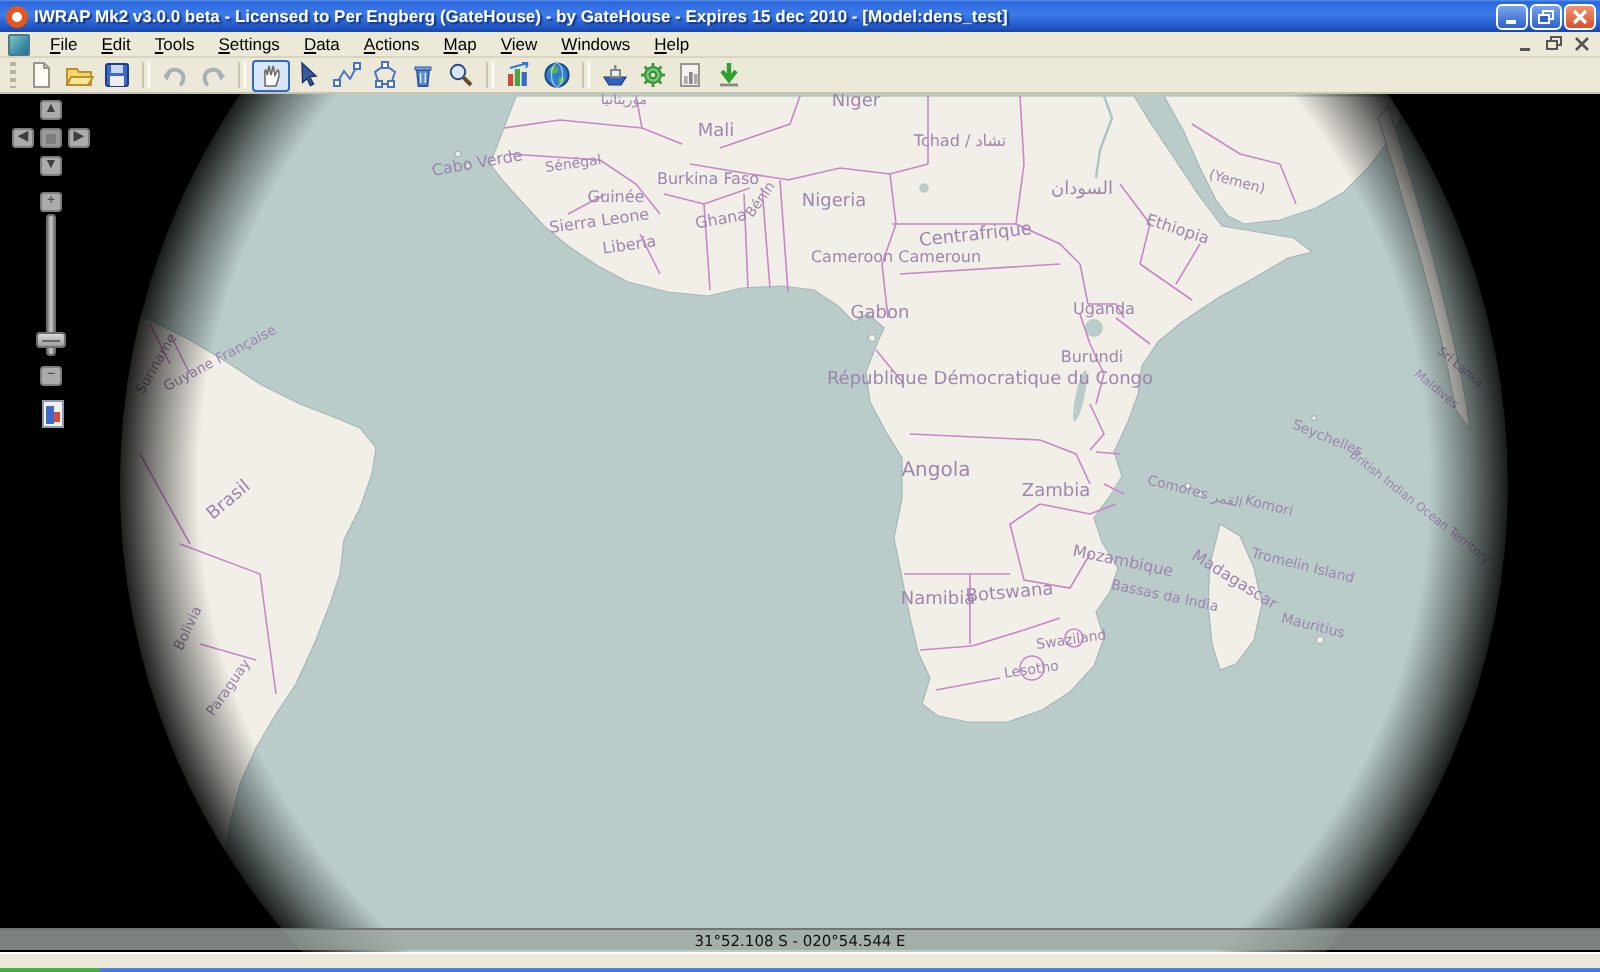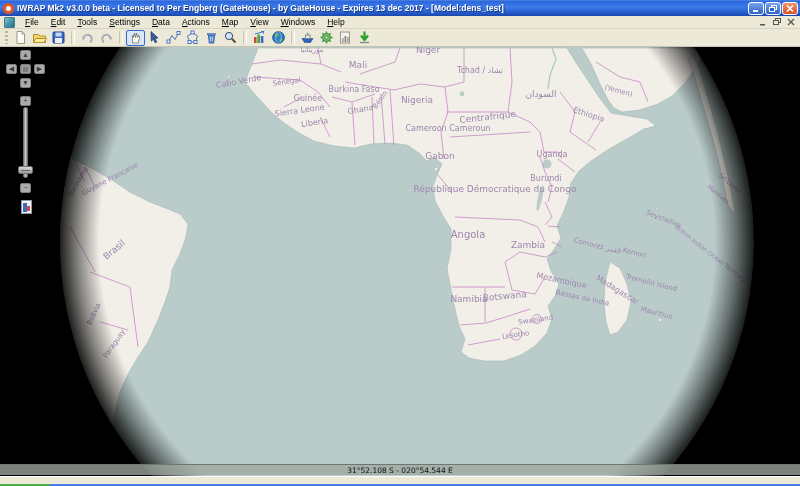--- a/index.html
+++ b/index.html
@@ -64,21 +64,21 @@
   #start-stub{width:50px;background:linear-gradient(180deg,#4CB84C,#2E8E2E);}
   #taskbar-stub{flex:1;background:linear-gradient(180deg,#5588EE,#2A5CC8);}
 </style>
 </head>
 <body>
 
 <div id="app">
 
   <div id="titlebar">
     <div id="app-icon"></div>
-    <div id="title-text">IWRAP Mk2 v3.0.0 beta - Licensed to Per Engberg (GateHouse) - by GateHouse - Expires 13 dec 2017 - [Model:dens_test]</div>
+    <div id="title-text">IWRAP Mk2 v3.0.0 beta - Licensed to Per Engberg (GateHouse) - by GateHouse - Expires 15 dec 2010 - [Model:dens_test]</div>
     <div class="winbtn blue">
       <svg width="10" height="9">
           <rect x="2" y="6" width="5" height="2" fill="#fff"></rect>
         </svg>
     </div>
     <div class="winbtn blue">
       <svg width="10" height="9">
           <rect x="3.5" y="1.5" width="5" height="4" fill="none" stroke="#fff"></rect>
           <rect x="1.5" y="3.5" width="5" height="4" fill="#2E62C8" stroke="#fff"></rect>
         </svg>

